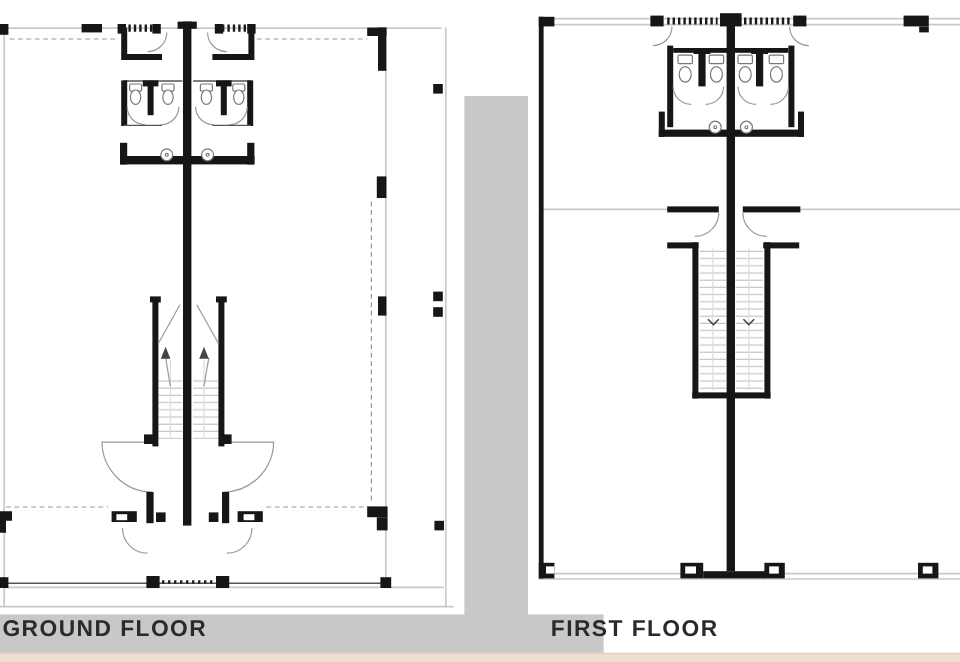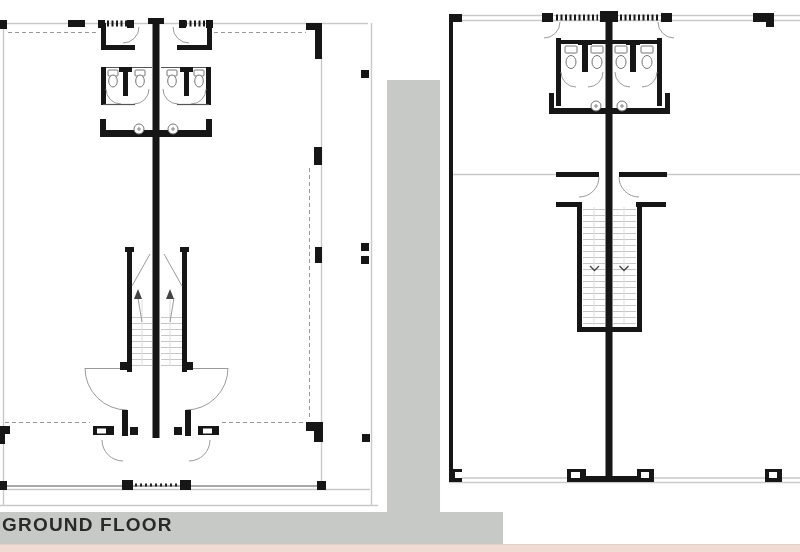--- a/index.html
+++ b/index.html
@@ -262,13 +262,14 @@
         <rect class="w" x="577" y="202" width="5" height="130"></rect>
         <rect class="w" x="637" y="202" width="5" height="130"></rect>
         <rect class="w" x="577" y="327" width="65" height="5"></rect>
         <path class="chev" d="M590,266 l4.5,4.5 L599,266"></path>
         <path class="chev" d="M619.5,266 l4.5,4.5 L628.5,266"></path>
       </g>
     </g>
   </svg>
 
   <div class="plan-label" id="gf-label">GROUND FLOOR</div>
+  <div class="plan-label" id="ff-label">FIRST FLOOR</div>
 </div>
 
 </body></html>

